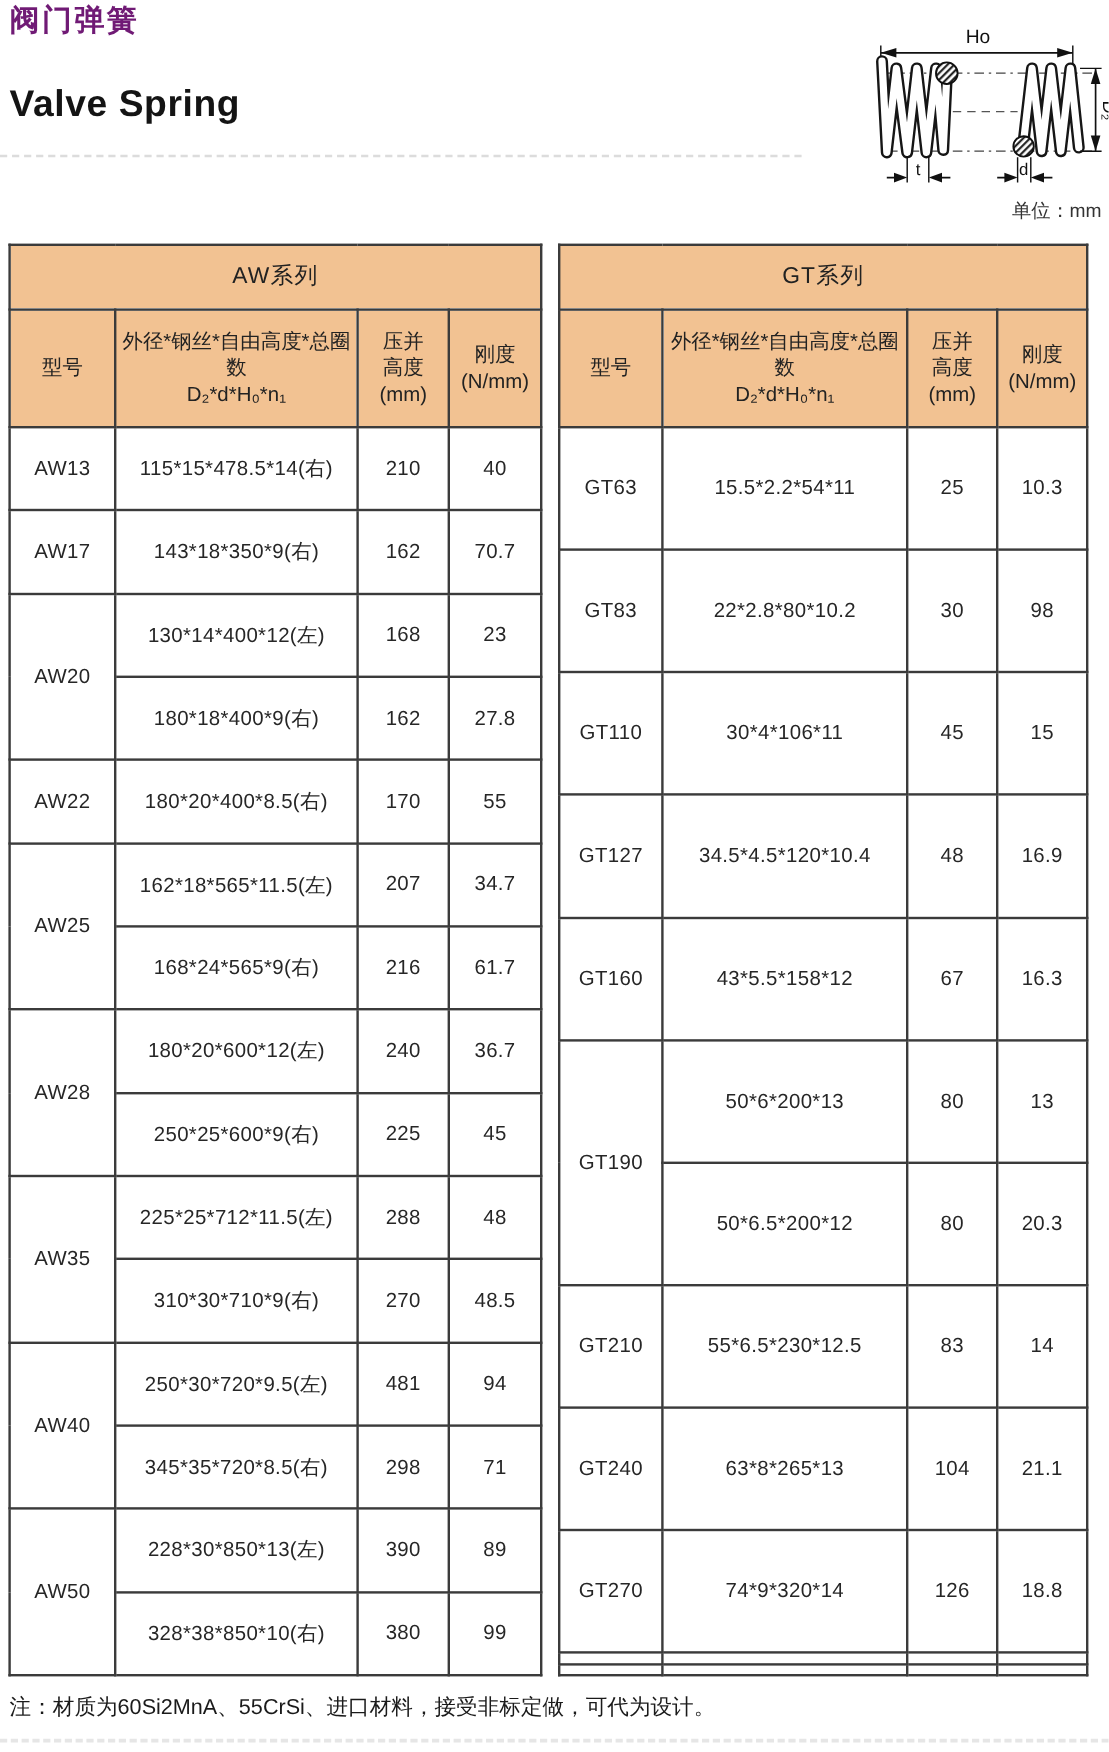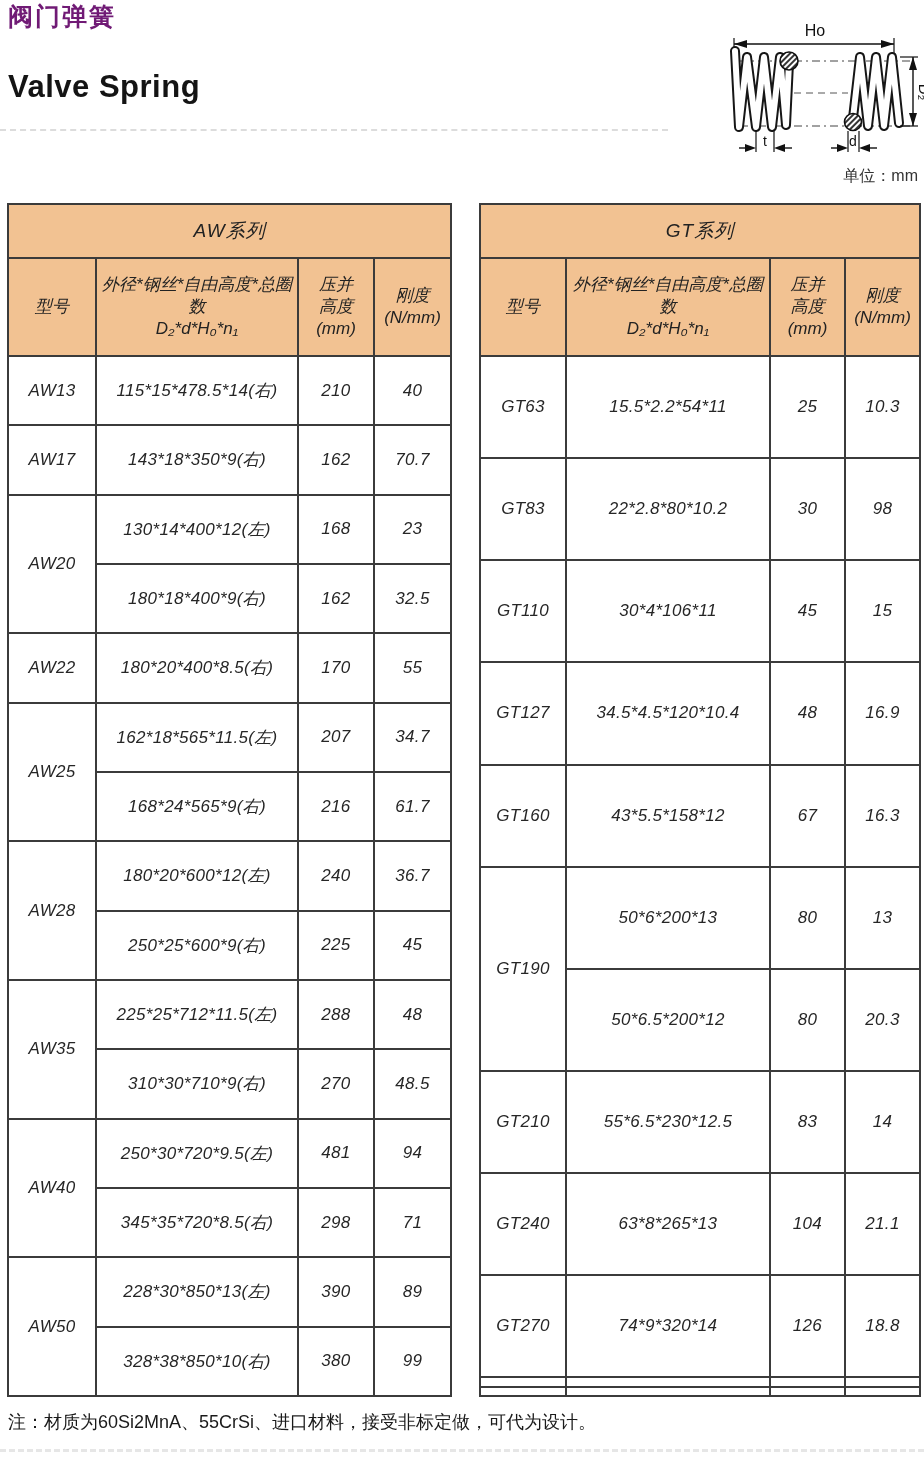--- a/index.html
+++ b/index.html
@@ -23,24 +23,24 @@
     position:absolute; left:8px; top:143px; font-size:20px; color:#1c1c1c;
   }
   .unit-label {
     position:absolute; right:6px; top:166px; font-size:16px; color:#333333;
   }
   .diagram {
     position:absolute; left:712px; top:0px; width:212px; height:162px;
   }
   table.spec {
     position:absolute; top:203px; height:1194px; border-collapse:collapse;
-    table-layout:fixed; background:#ffffff;font-style:italic;
+    table-layout:fixed; background:#ffffff;
   }
   #aw-table { left:7px;  width:443px; }
-  #gt-table { left:479px; width:440px;padding-left:18px; }
+  #gt-table { left:465px; width:440px;padding-left:18px; }
   .spec th, .spec td {
     border:2px solid #3b3b3b; text-align:center; vertical-align:middle;
     padding:0; font-weight:normal; overflow:hidden;
   }
   .spec thead th {
     background:#f2c292; color:#222222; white-space:pre-line; line-height:1.3;
   }
   .spec tr.series th { height:52px; font-size:19px; letter-spacing:1px; }
   .spec tr.colhead th { height:96px; font-size:17px; }
   .spec td { font-size:17px; color:#262626; letter-spacing:0.3px; }
@@ -150,21 +150,21 @@
       </tr>
       <tr>
         <td rowspan="2">AW20</td>
         <td>130*14*400*12(左)</td>
         <td>168</td>
         <td>23</td>
       </tr>
       <tr>
         <td>180*18*400*9(右)</td>
         <td>162</td>
-        <td>32.5</td>
+        <td>27.8</td>
       </tr>
       <tr>
         <td>AW22</td>
         <td>180*20*400*8.5(右)</td>
         <td>170</td>
         <td>55</td>
       </tr>
       <tr>
         <td rowspan="2">AW25</td>
         <td>162*18*565*11.5(左)</td>

